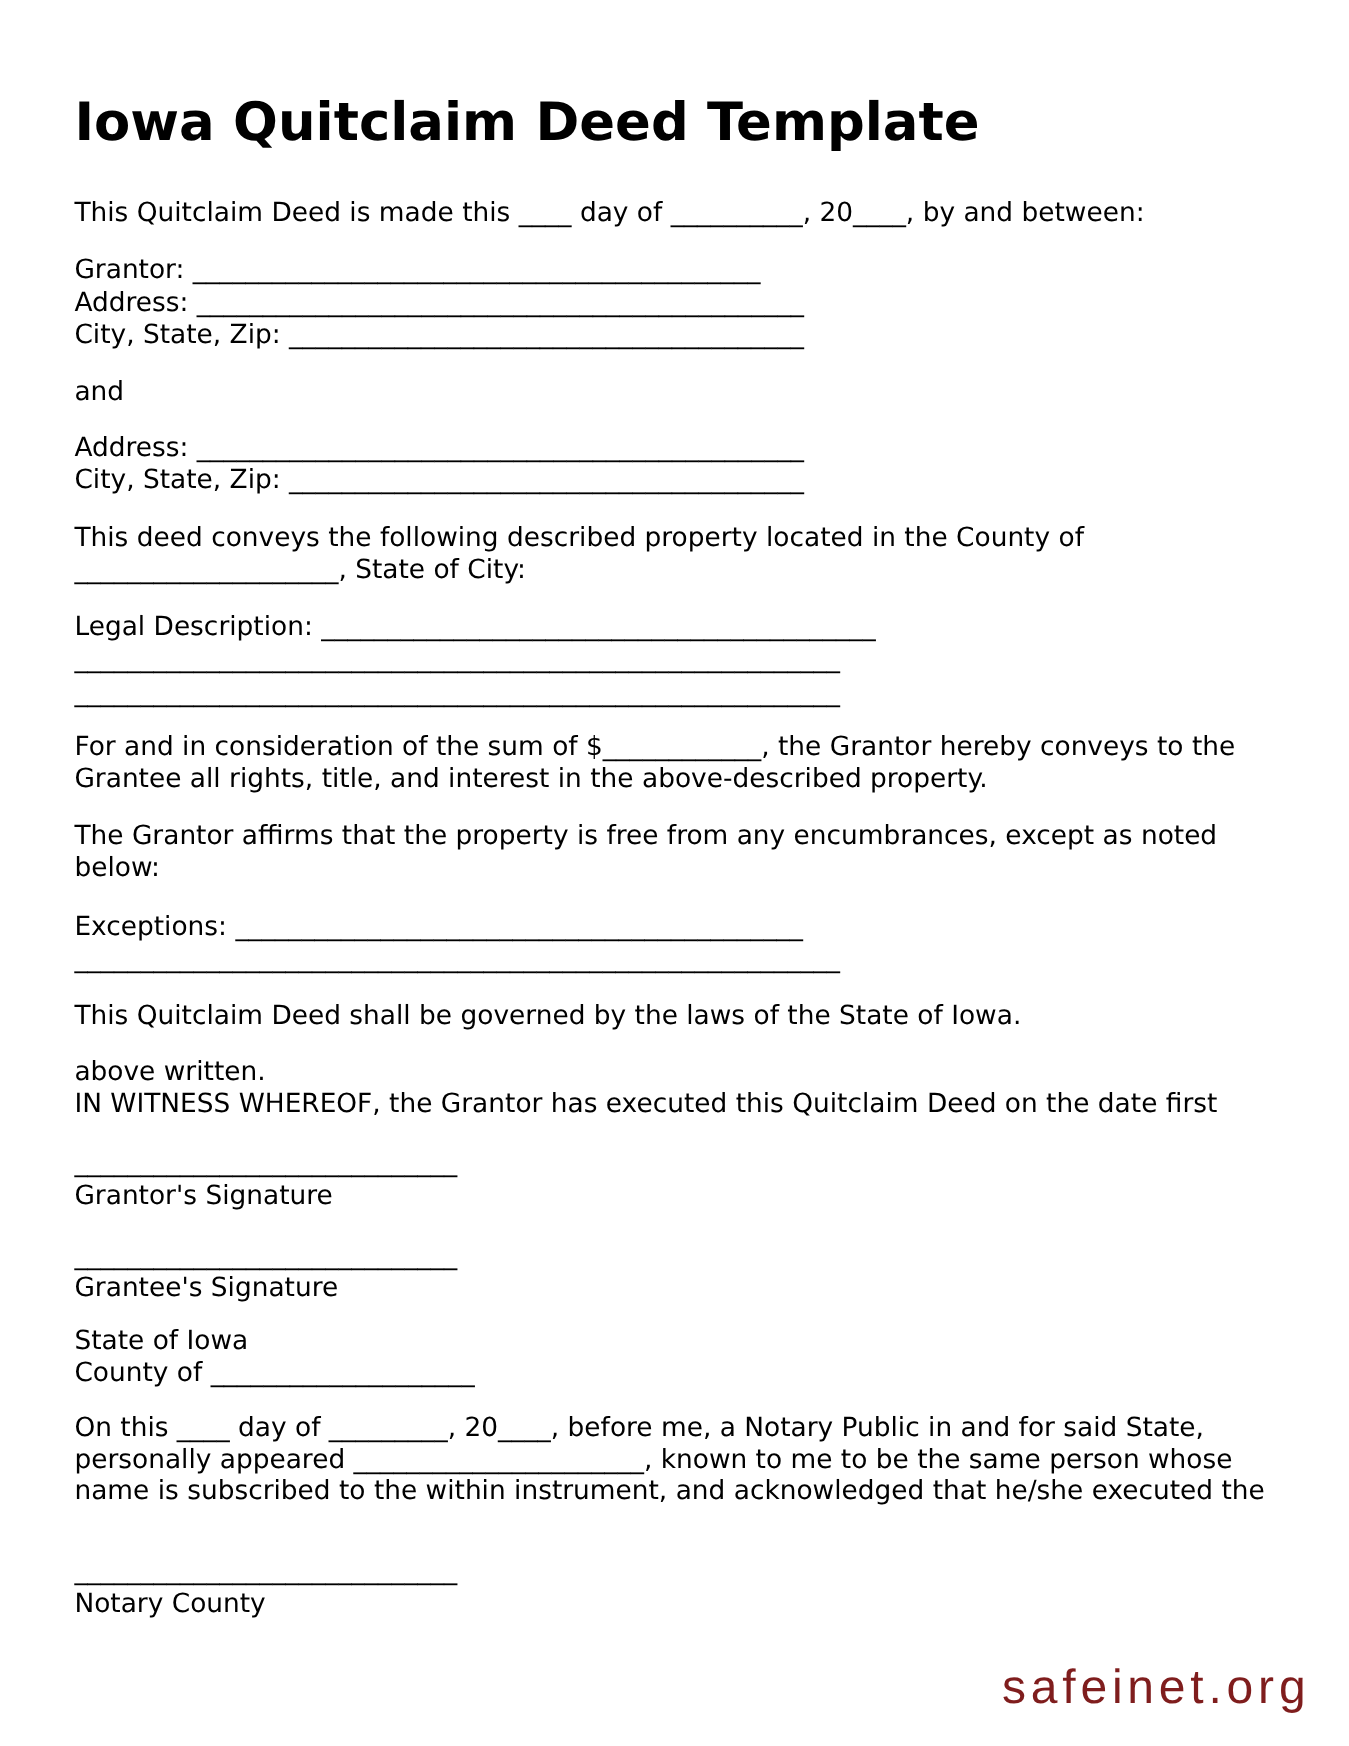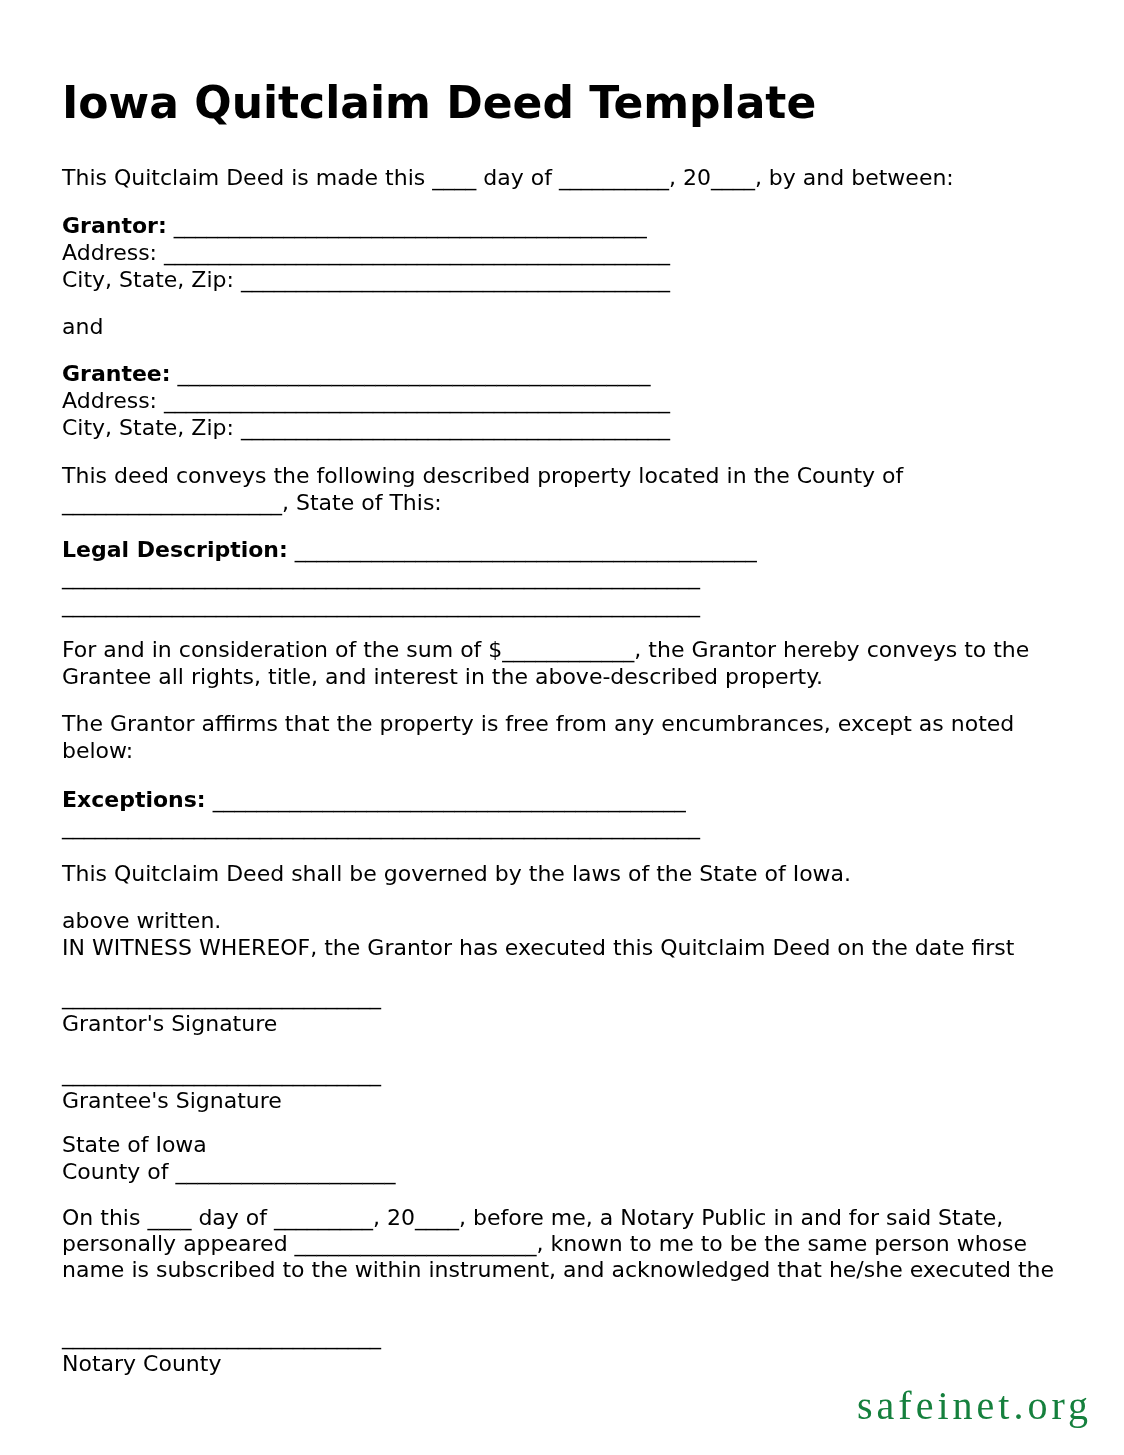--- a/index.html
+++ b/index.html
@@ -20,72 +20,71 @@
     overflow: hidden;
   }
   .line {
     white-space: pre;
     line-height: 27px;
   }
   .uline {
     white-space: pre;
     line-height: 28px;
   }
-  .bold { font-weight: bold; }
+  .bold { font-weight: normal; }
   h1.doc-title {
     margin: 0 0 38px 0;
     font-size: 44px;
     line-height: 46px;
     font-weight: bold;
     letter-spacing: 0px;
   }
   .mb21 { margin-bottom: 21px; }
   .mb20 { margin-bottom: 20px; }
   .mb17 { margin-bottom: 17px; }
   .mb19 { margin-bottom: 19px; }
   .mb22 { margin-bottom: 22px; }
   .mb23 { margin-bottom: 23px; }
   .mb24 { margin-bottom: 40px; }
   .ack .line { line-height: 26px; }
   .watermark {
     position: absolute;
     right: 32px;
     bottom: 26px;
-    font-family: Liberation Serif, serif;
+    font-family: Liberation Sans, sans-serif;
     font-size: 40px;
     letter-spacing: 4px;
-    color: #15803d;
+    color: #7f1d1d;
   }
 </style>
 </head>
 <body>
 
 <div class="page">
 
   <h1 class="doc-title">Iowa Quitclaim Deed Template</h1>
 
   <div class="line mb21">This Quitclaim Deed is made this ____ day of __________, 20____, by and between:</div>
 
   <div class="mb20">
     <div class="line"><span class="bold">Grantor:</span><span> ___________________________________________</span></div>
     <div class="line"><span>Address:</span><span> ______________________________________________</span></div>
     <div class="line"><span>City, State, Zip:</span><span> _______________________________________</span></div>
   </div>
 
   <div class="line mb20">and</div>
 
   <div class="mb21">
-    <div class="line"><span class="bold">Grantee:</span><span> ___________________________________________</span></div>
     <div class="line"><span>Address:</span><span> ______________________________________________</span></div>
     <div class="line"><span>City, State, Zip:</span><span> _______________________________________</span></div>
   </div>
 
   <div class="mb20">
     <div class="line">This deed conveys the following described property located in the County of</div>
-    <div class="line">____________________, State of This:</div>
+    <div class="line">____________________, State of City:</div>
   </div>
 
   <div class="mb17">
     <div class="line"><span class="bold">Legal Description:</span><span> __________________________________________</span></div>
     <div class="uline">__________________________________________________________</div>
     <div class="uline">__________________________________________________________</div>
   </div>
 
   <div class="mb20">
     <div class="line">For and in consideration of the sum of $____________, the Grantor hereby conveys to the</div>

